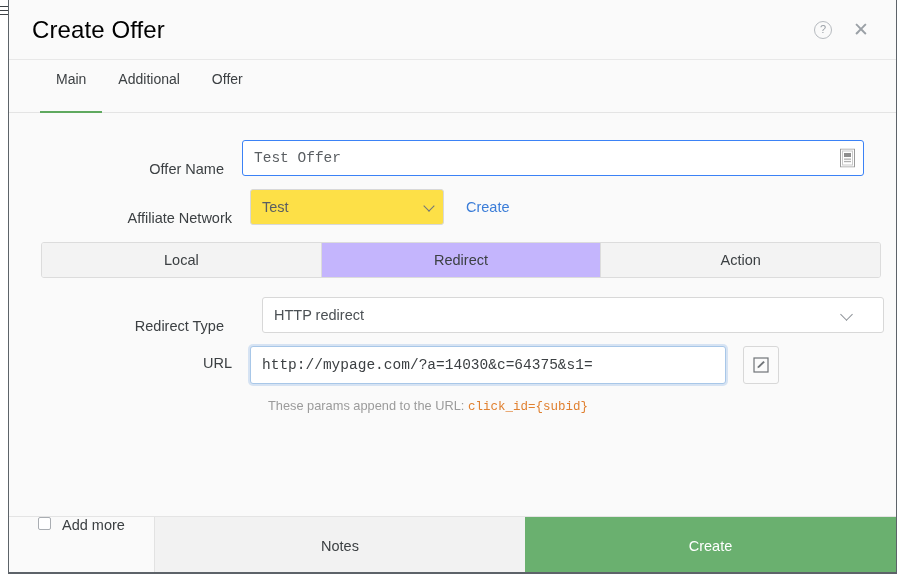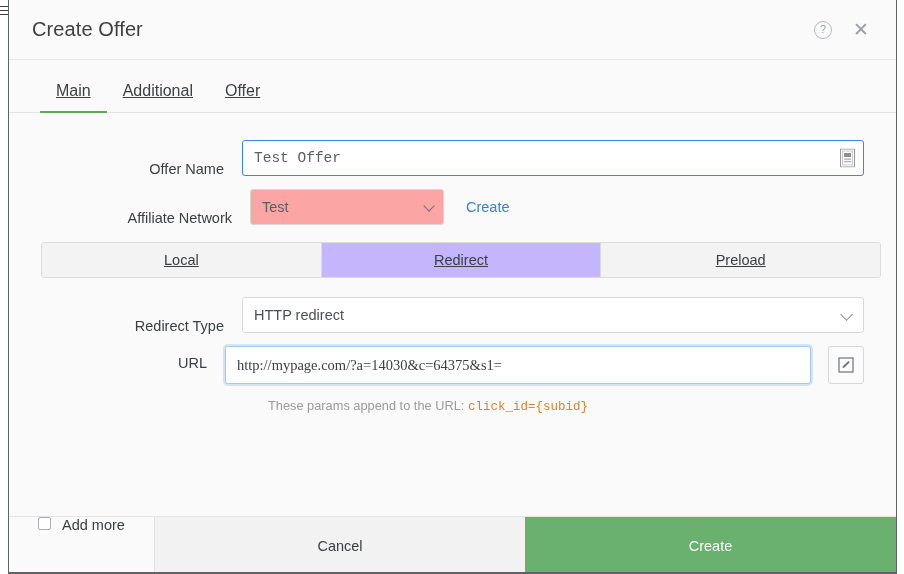--- a/index.html
+++ b/index.html
@@ -43,22 +43,22 @@
   .modal-header {
     height: 60px;
     flex: 0 0 60px;
     background: #fafafa;
     border-bottom: 1px solid #e8e8e8;
     display: flex;
     align-items: center;
     padding: 0 24px 0 23px;
   }
   .modal-title {
-    font-size: 20px;
-    color: #404040;
+    font-size: 24px;
+    color: #000000;
     font-weight: 400;
     letter-spacing: 0.1px;
     flex: 1;
   }
   .header-actions {
     display: flex;
     align-items: center;
     gap: 16px;
   }
   .icon-btn {
@@ -86,27 +86,26 @@
   
   .tabs-bar {
     flex: 0 0 53px;
     background: #fafafa;
     padding: 0 31px;
     display: flex;
     align-items: flex-end;
     border-bottom: 1px solid #e4e4e4;
   }
   .tab {
-    font-size: 16px;
-    color: #3c4043;
-    padding: 0 16px 13px 16px;
+    font-size: 14px;
+    color: #3c4043;
+    padding: 0 16px 26px 16px;
     cursor: pointer;
     position: relative;
     line-height: 1;
-    text-decoration: underline;
   }
   .tab.active::after {
     content: "";
     position: absolute;
     left: 0; right: 0; bottom: -1px;
     height: 2px;
     background: #5fa95f;
   }
 
   
@@ -166,21 +165,21 @@
     position: relative;
     width: 194px;
     height: 36px;
   }
   select.select-box {
     -webkit-appearance: none;
     appearance: none;
     width: 100%; height: 36px;
     border: 1px solid #d8d8d8;
     border-radius: 3px;
-    background: #fca5a5;
+    background: #fde047;
     font-size: 14.5px;
     color: #5a5e62;
     padding: 0 28px 0 11px;
     font-family: "Liberation Sans", sans-serif;
     outline: none;
     cursor: pointer;
   }
   .chev {
     position: absolute;
     right: 11px; top: 13px;
@@ -210,21 +209,20 @@
   .segment {
     flex: 1 1 0;
     display: flex;
     align-items: center;
     justify-content: center;
     font-size: 14.5px;
     color: #3c4043;
     background: #f3f3f3;
     border-right: 1px solid #dcdcdc;
     cursor: pointer;
-    text-decoration: underline;
   }
   .segment:last-child { border-right: none; }
   .segment.active { background: #c4b5fd; }
 
   
   .wide-select-wrap {
     position: relative;
     width: 622px;
     height: 36px;
   }
@@ -234,43 +232,44 @@
     width: 100%; height: 36px;
     border: 1px solid #d8d8d8;
     border-radius: 3px;
     background: #ffffff;
     font-size: 14.5px;
     color: #4b5054;
     padding: 0 30px 0 11px;
     font-family: "Liberation Sans", sans-serif;
     outline: none;
     cursor: pointer;
+    margin-left: 20px;
   }
   .chev-thin {
     position: absolute;
     right: 13px; top: 13px;
     width: 9px; height: 9px;
     border-right: 1.3px solid #8b9096;
     border-bottom: 1.3px solid #8b9096;
     transform: rotate(45deg);
     pointer-events: none;
   }
 
   
   .url-row { margin-bottom: 16px; align-items: flex-start; }
   .url-row .form-label { padding-top: 10px; }
   .url-input {
-    width: 586px; height: 38px;
+    width: 476px; height: 38px;
     border: 1px solid #a8c7e8;
     border-radius: 3px;
     background: #ffffff;
     font-size: 14.5px;
     color: #3c4043;
     padding: 0 11px;
-    font-family: Liberation Serif, serif;
+    font-family: Liberation Mono, monospace;
     outline: none;
     box-shadow: 0 0 0 2px rgba(170,200,235,0.45);
   }
   .url-side-btn {
     width: 36px; height: 38px;
     margin-left: 17px;
     border: 1px solid #d8d8d8;
     border-radius: 3px;
     background: #fbfbfb;
     display: flex;
@@ -401,21 +400,21 @@
           </select>
           <span class="chev"></span>
         </div>
         <span class="create-link">Create</span>
       </div>
     </div>
 
     <div class="segmented">
       <div class="segment">Local</div>
       <div class="segment active">Redirect</div>
-      <div class="segment">Preload</div>
+      <div class="segment">Action</div>
     </div>
 
     <div class="form-row">
       <div class="form-label">Redirect Type</div>
       <div class="field-area">
         <div class="wide-select-wrap">
           <select class="wide-select">
             <option>HTTP redirect</option>
           </select>
           <span class="chev-thin"></span>
@@ -441,19 +440,19 @@
       <code>click_id={subid}</code>
     </div>
 
   </div>
 
   <div class="modal-footer">
     <div class="add-more">
       <span class="checkbox"></span>
       <span class="add-more-label">Add more</span>
     </div>
-    <button class="btn-cancel">Cancel</button>
+    <button class="btn-cancel">Notes</button>
     <button class="btn-create">Create</button>
   </div>
 
 </div>
 
 <div class="bottom-edge"></div>
 
 </body></html>

